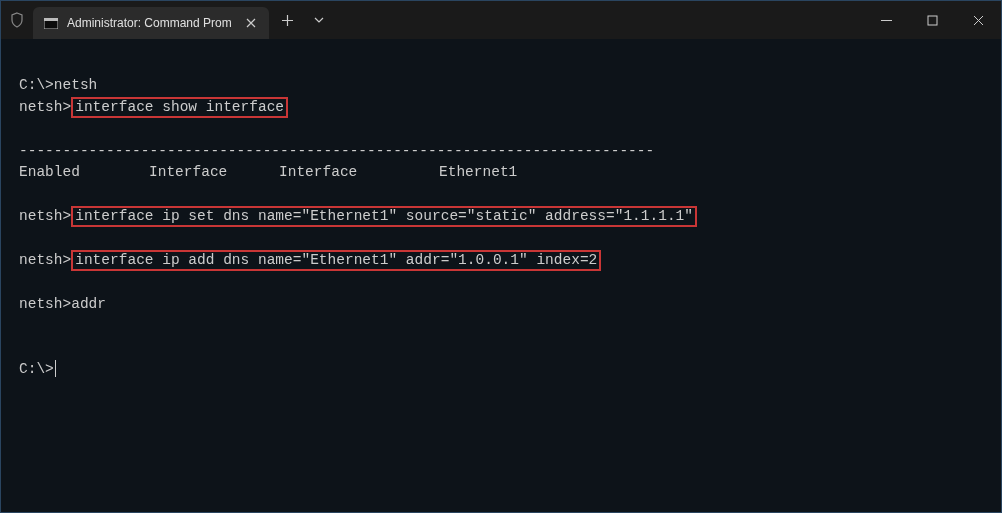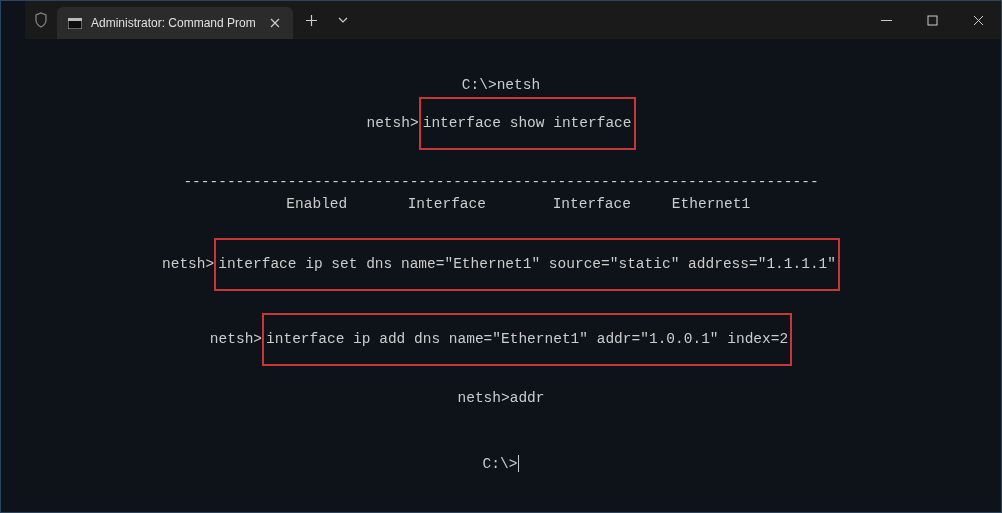--- a/index.html
+++ b/index.html
@@ -12,21 +12,20 @@
       border: 1px solid #2a4560;
     }
     .titlebar {
       height: 38px;
       background: #1a1a1a;
       display: flex;
       align-items: center;
       color: #cccccc;
       font-family: 'Segoe UI', Arial, sans-serif;
       font-size: 12px;
-      margin-left: 24px;
     }
     .shield-icon {
       width: 32px;
       height: 38px;
       display: flex;
       align-items: center;
       justify-content: center;
     }
     .tab {
       height: 32px;
@@ -90,28 +89,27 @@
       align-items: center;
       justify-content: center;
       color: #cccccc;
       cursor: pointer;
     }
     .terminal {
       padding: 14px 18px;
       font-size: 14.5px;
       color: #cccccc;
       line-height: 1.5;
-      text-align: center;
     }
     .line { white-space: pre; }
     .hl {
       border: 2.5px solid #c93636;
       display: inline-block;
       line-height: 1.2;
-      padding: 16px 2px;
+      padding: 0 2px;
     }
     .cursor {
       display: inline-block;
       width: 1px;
       height: 17px;
       background: #cccccc;
       vertical-align: text-bottom;
       margin-left: 1px;
     }
     .blank { height: 22px; }

